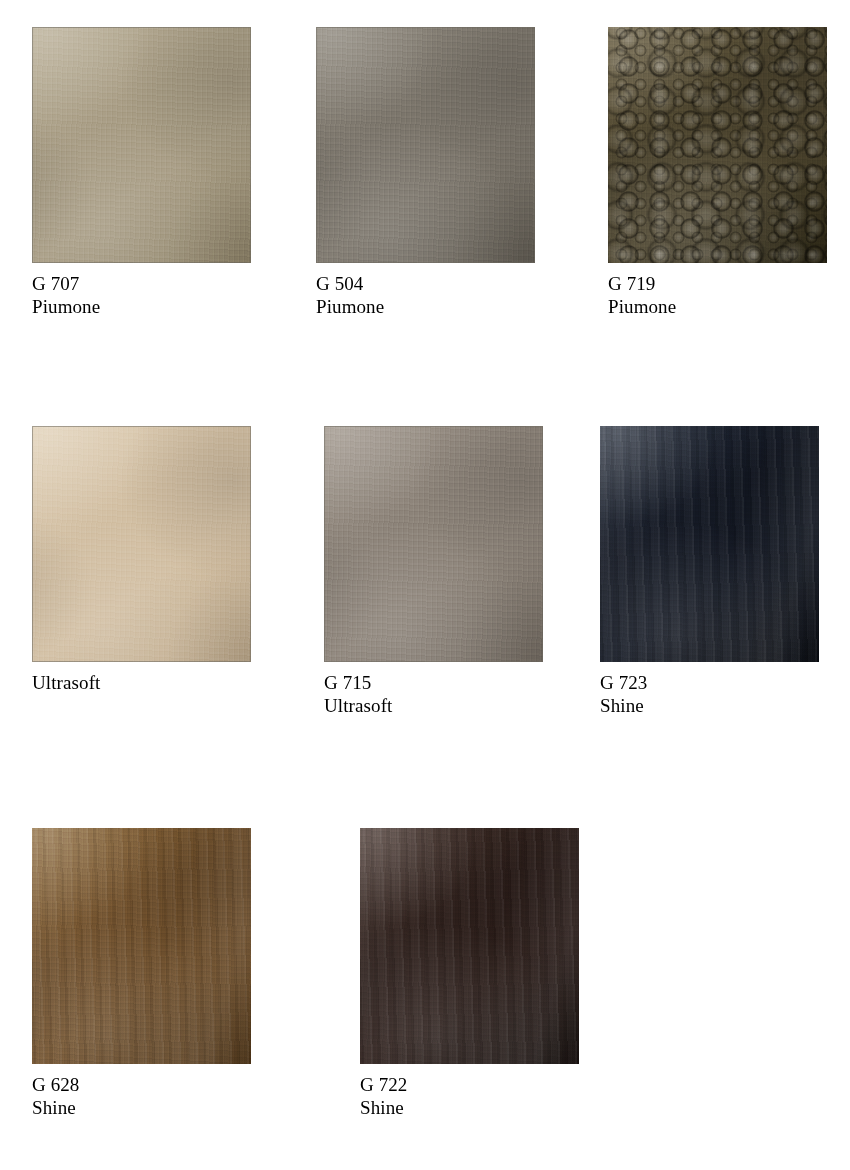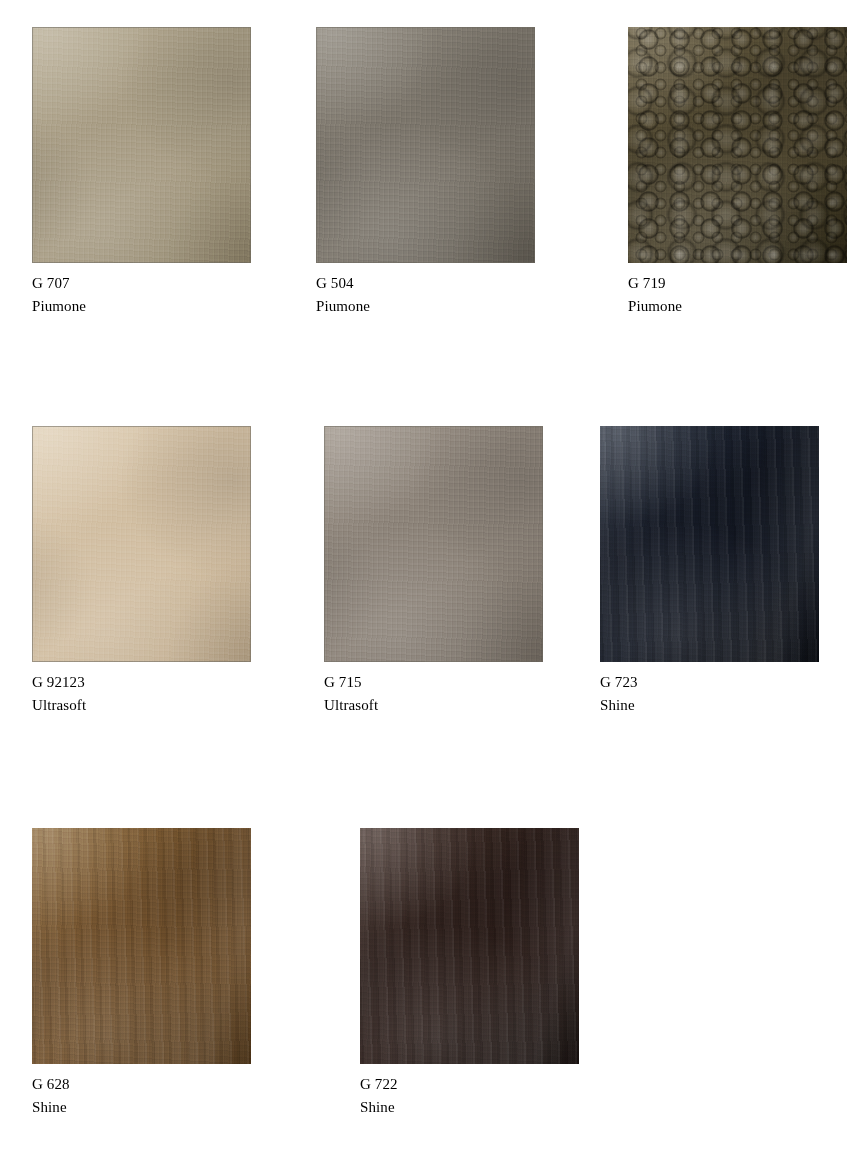--- a/index.html
+++ b/index.html
@@ -108,21 +108,21 @@
     inset: 0;
     border: 1px solid rgba(110,106,96,0.55);
     pointer-events: none;
   }
   .chip.no-border .border-ink { border-color: transparent; }
 
   
   .caption {
     margin-top: 9px;
     color: #000000;
-    font-size: 15px;
+    font-size: 19px;
     line-height: 23px;
     letter-spacing: 0.1px;
   }
   .caption .code { display: block; white-space: nowrap; }
   .caption .material { display: block; white-space: nowrap; }
 </style>
 </head>
 <body style="background: rgb(255, 255, 255);">
 
 <div id="sheet">
@@ -143,21 +143,21 @@
         <div class="base" style="background: linear-gradient(146deg, rgb(147, 141, 130) 0%, rgb(123, 117, 107) 38%, rgb(123, 117, 107) 62%, rgb(98, 93, 84) 100%);"></div>
         <div class="cloud"></div>
         <div class="grain"></div>
         <div class="border-ink"></div>
       </div>
       <div class="caption">
         <span class="code">G 504</span>
         <span class="material">Piumone</span>
       </div>
     </div>
-    <div class="swatch-card" style="left: 628px; top: 27px;">
+    <div class="swatch-card" style="left: 608px; top: 27px;">
       <div class="chip no-border">
         <div class="base" style="background: linear-gradient(146deg, rgb(107, 96, 68) 0%, rgb(76, 68, 46) 38%, rgb(76, 68, 46) 62%, rgb(45, 40, 22) 100%);"></div>
         <div class="cloud"></div>
         <div class="pebble"></div>
         <div class="pebble2"></div>
         <div class="grain"></div>
         <div class="border-ink"></div>
       </div>
       <div class="caption">
         <span class="code">G 719</span>
@@ -165,21 +165,20 @@
       </div>
     </div>
     <div class="swatch-card" style="left: 32px; top: 426px;">
       <div class="chip">
         <div class="base" style="background: linear-gradient(146deg, rgb(227, 212, 188) 0%, rgb(210, 191, 163) 38%, rgb(210, 191, 163) 62%, rgb(188, 168, 139) 100%);"></div>
         <div class="cloud"></div>
         <div class="grain"></div>
         <div class="border-ink"></div>
       </div>
       <div class="caption">
-        <span class="code">G 92123</span>
         <span class="material">Ultrasoft</span>
       </div>
     </div>
     <div class="swatch-card" style="left: 316px; top: 426px; margin-left: 8px;">
       <div class="chip">
         <div class="base" style="background: linear-gradient(146deg, rgb(164, 155, 145) 0%, rgb(140, 131, 121) 38%, rgb(140, 131, 121) 62%, rgb(116, 108, 99) 100%);"></div>
         <div class="cloud"></div>
         <div class="grain"></div>
         <div class="border-ink"></div>
       </div>

